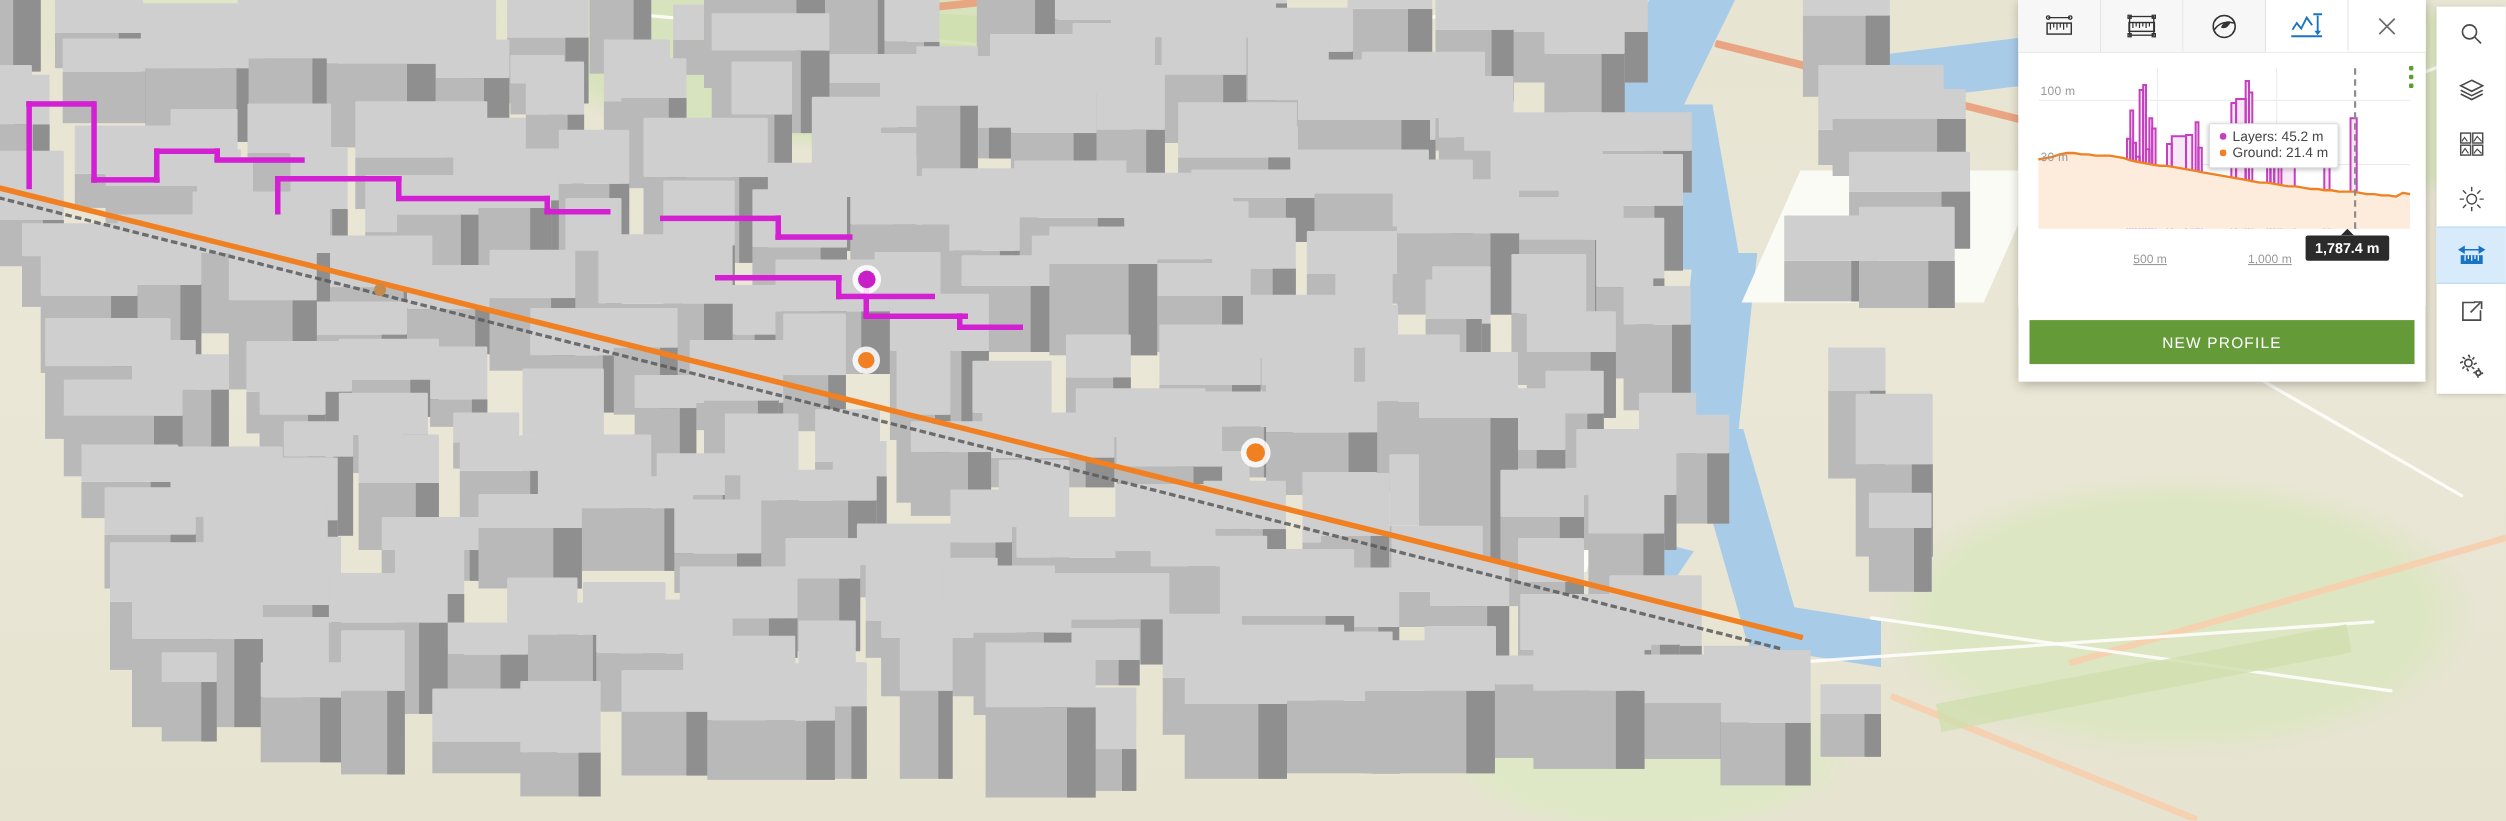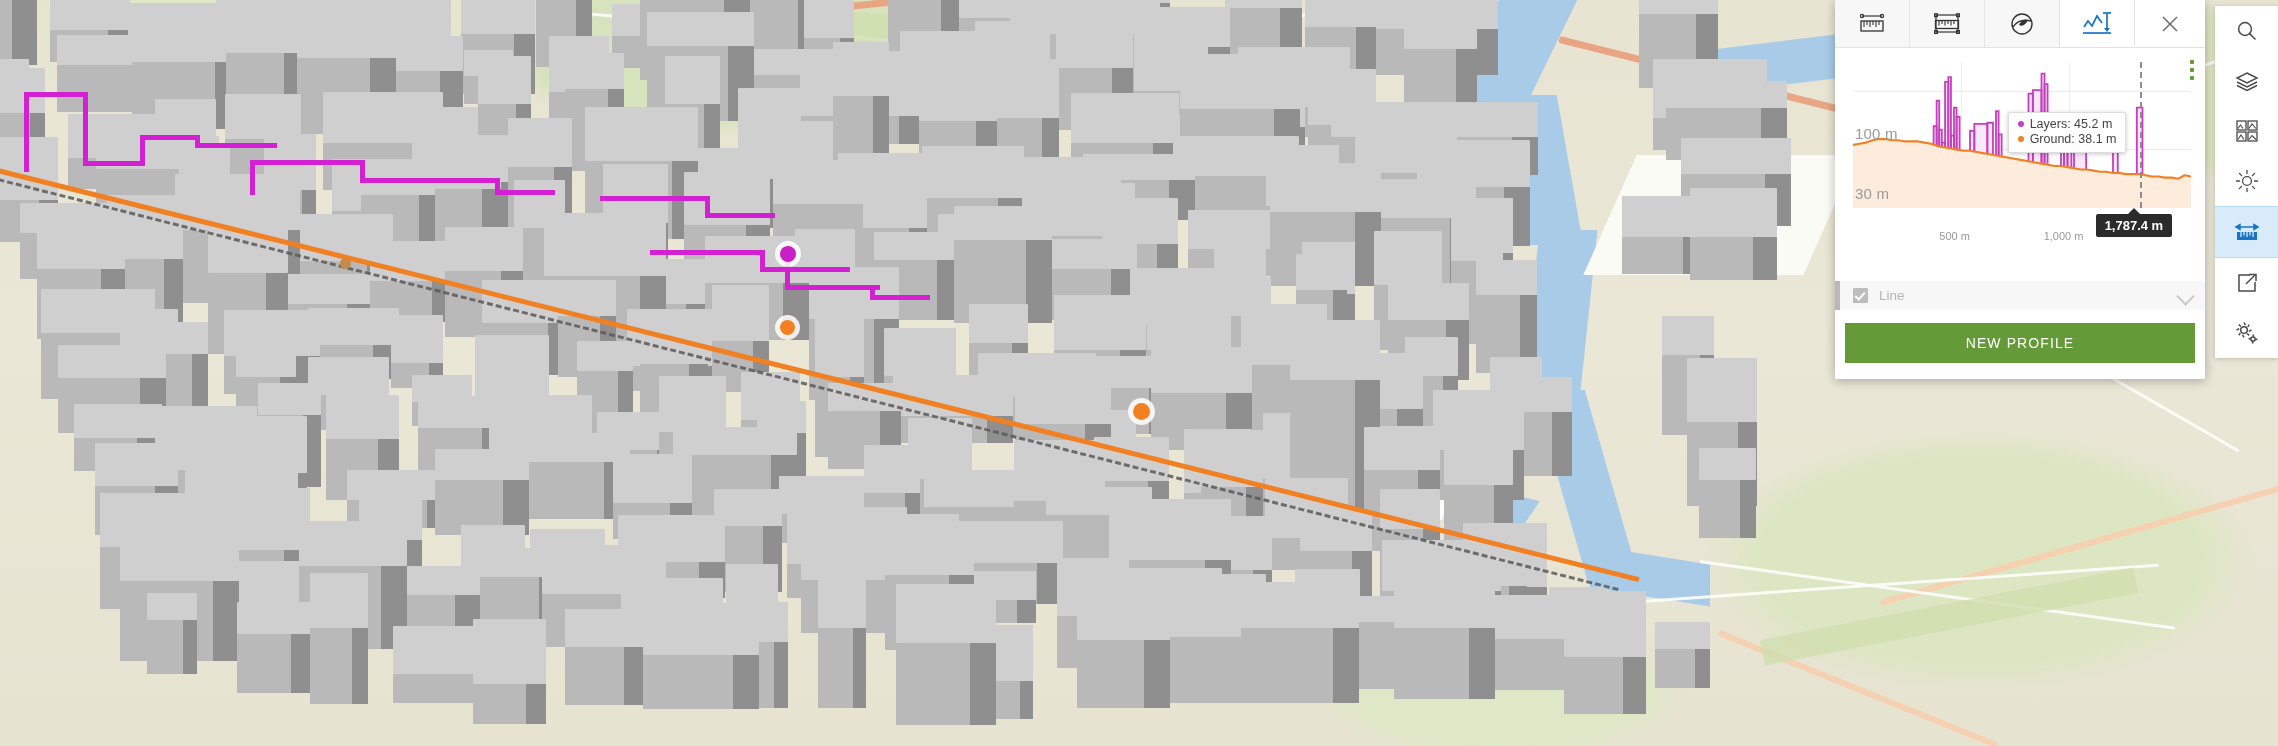--- a/index.html
+++ b/index.html
@@ -57,22 +57,22 @@
   }
   .tabbar{display:flex;height:47px;background:#fafafa;border-bottom:1px solid #e2e2e2;}
   .tab{flex:1;display:flex;align-items:center;justify-content:center;
        border-right:1px solid #e4e4e4;cursor:pointer;background:#f7f7f7;}
   .tab:last-child{border-right:none;}
   .tab.active{background:#ffffff;border-bottom:2px solid #ffffff;position:relative;top:0;}
   .tab.closeTab{background:#ffffff;max-width:70px;flex:0 0 70px;}
 
   .chartwrap{position:relative;height:225px;padding:6px 0 0 0;background:#fff;}
   .chart{position:relative;margin:0 14px 0 18px;height:190px;}
-  .ylab{position:absolute;font-size:15px;color:#9a9a9a;letter-spacing:.2px;margin-top:48px;}
-  .xlab{position:absolute;font-size:11px;color:#9a9a9a;bottom:2px;}
+  .ylab{position:absolute;font-size:11px;color:#9a9a9a;letter-spacing:.2px;}
+  .xlab{position:absolute;font-size:11px;color:#9a9a9a;bottom:2px;text-decoration:underline;}
   .kebab{position:absolute;right:6px;top:12px;width:14px;cursor:pointer;}
   .kebab i{display:block;width:4px;height:4px;background:#5d9e2f;margin:0 auto 4px;border-radius:1px;}
 
   .hoverline{position:absolute;top:8px;bottom:36px;width:0;border-left:2px dashed #8d8d8d;}
   .hovertag{position:absolute;background:#2b2b2b;color:#fff;font-size:13px;font-weight:bold;
             padding:4px 9px;border-radius:2px;white-space:nowrap;}
   .hovertag:before{content:"";position:absolute;left:50%;margin-left:-6px;top:-6px;
             border-left:6px solid transparent;border-right:6px solid transparent;border-bottom:6px solid #2b2b2b;}
   .tip{position:absolute;background:#fff;border:1px solid #ddd;box-shadow:0 1px 4px rgba(0,0,0,.22);
        padding:4px 9px 5px;font-size:12.5px;color:#444;white-space:nowrap;border-radius:2px;}
@@ -1542,33 +1542,27 @@
       <div class="hoverline" id="hoverline" style="left: 286.628px;"></div>
       <div class="hovertag" id="hovertag" style="left: 242.628px; top: 160px;">1,787.4 m</div>
 
       <div class="tip" id="tip" style="left: 154.628px; top: 57.7856px;">
         <div>
             <span class="dot" id="dotL" style="background: rgb(197, 63, 190);"></span>
             <span>Layers: 45.2 m</span>
           </div>
         <div>
             <span class="dot" id="dotG" style="background: rgb(240, 128, 33);"></span>
-            <span>Ground: 38.1 m</span>
+            <span>Ground: 21.4 m</span>
           </div>
       </div>
     </div>
   </div>
 
   <div class="legend" id="legend">
-      <div class="lrow dim">
-        <span class="swatch" style="background:#b8b8b8"></span>
-        <span class="cbox off"></span>
-        <span class="lname dim">Line</span>
-        <span class="chev dim"></span>
-      </div>
     </div>
 
   <div class="btns">
     <button class="btn solid">NEW PROFILE</button>
   </div>
 </div>
 
 <div id="rail">
   <div class="rbtn">
     <span>

